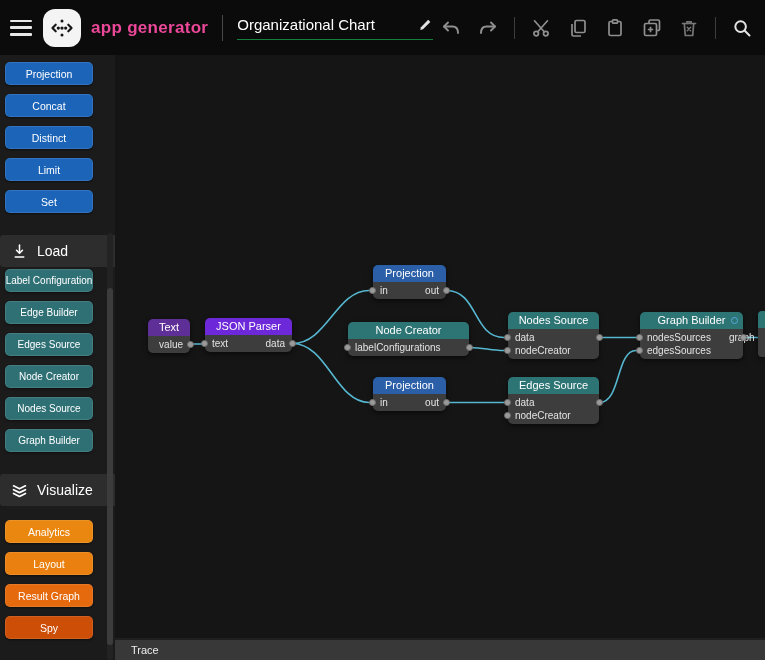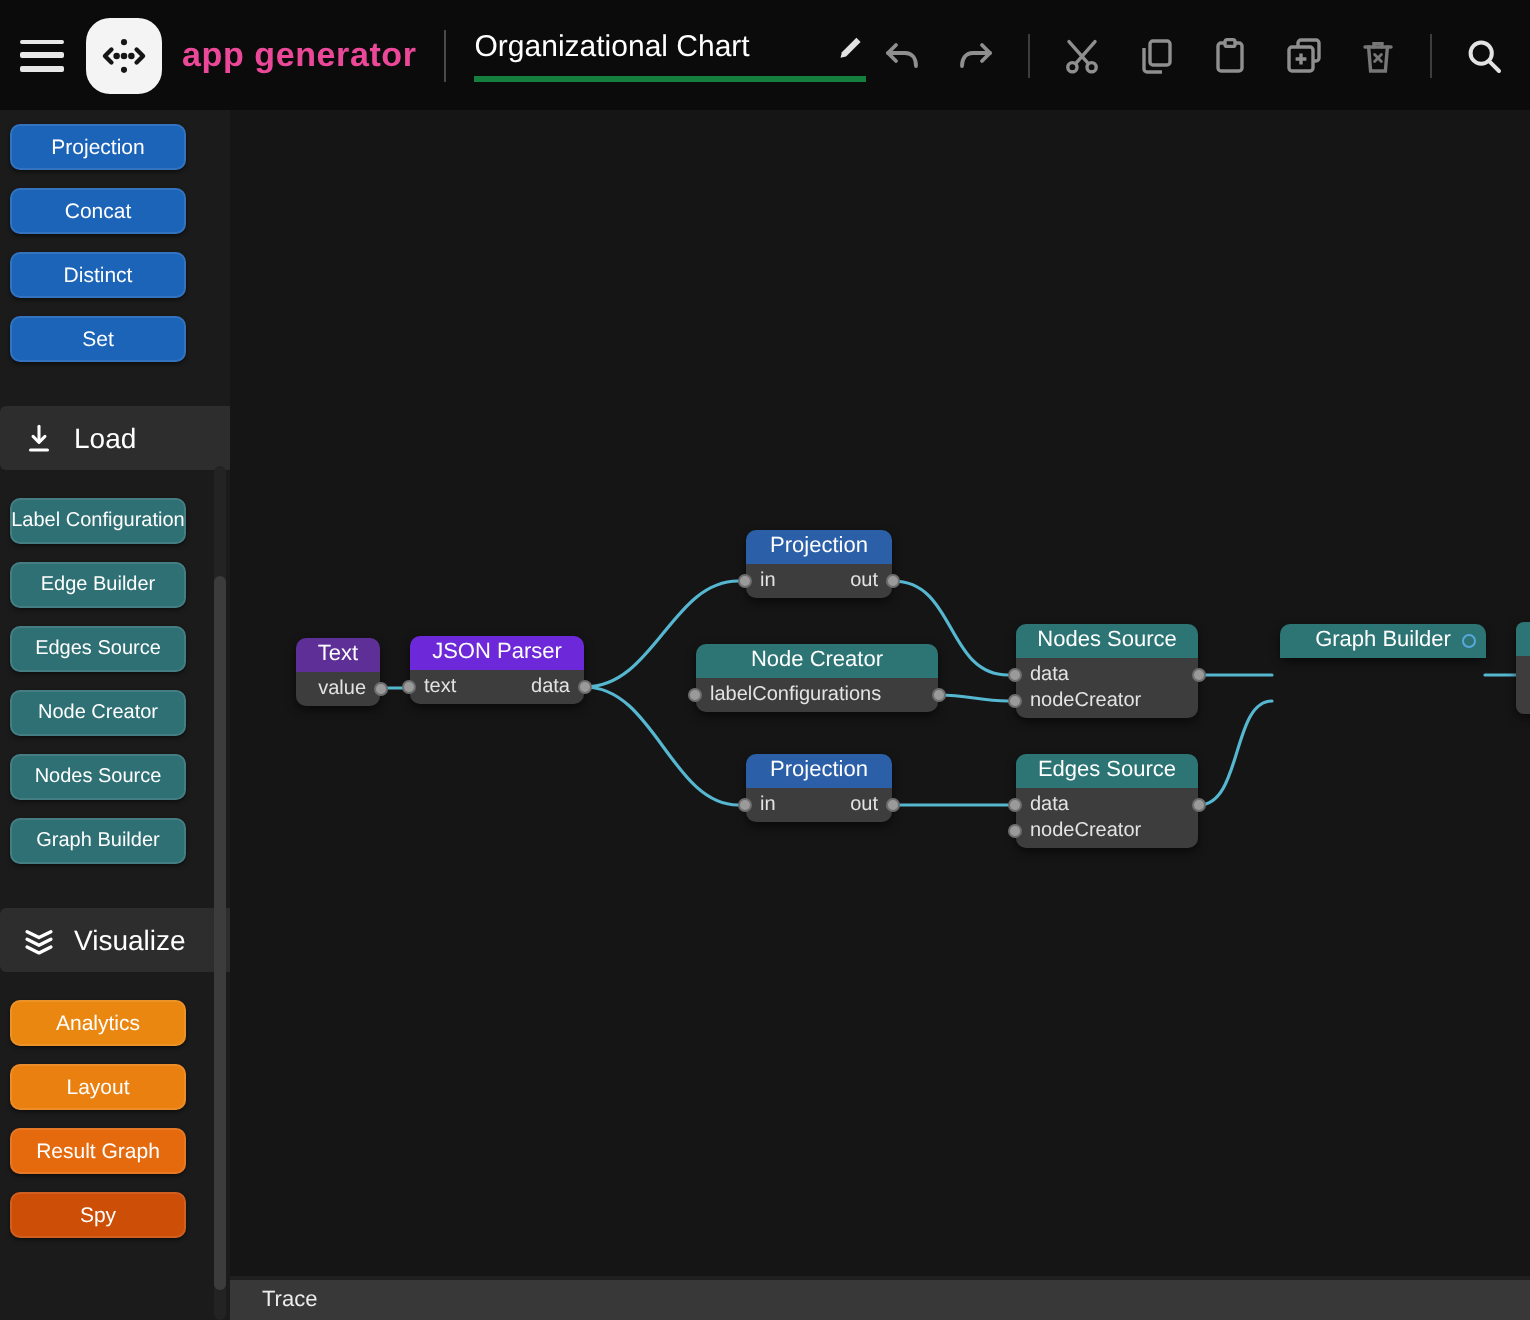--- a/index.html
+++ b/index.html
@@ -11,21 +11,21 @@
   .topbar { position:absolute; top:0; left:0; width:765px; height:55px;
             background:#0b0b0b; display:flex; align-items:center; z-index:5; }
   .hamburger { width:22px; height:16px; margin-left:10px; display:flex;
                flex-direction:column; justify-content:space-between; cursor:pointer; }
   .hamburger span { display:block; height:2.5px; background:#e8e8e8; border-radius:1px; }
   .logo { width:38px; height:38px; margin-left:11px; background:#f4f4f4;
           border-radius:12px; display:flex; align-items:center; justify-content:center; }
   .appname { color:#ec4899; font-size:17px; font-weight:bold; letter-spacing:.3px; margin-left:10px; }
   .vdiv { width:1px; height:26px; background:#4a4a4a; margin:0 14px; }
   .titlefield { display:flex; align-items:flex-end; gap:8px; width:196px;
-                border-bottom:3px solid #15803d; padding-bottom:6px; cursor:text; }
+                border-bottom:1px solid #15803d; padding-bottom:6px; cursor:text; }
   .doctitle { color:#fff; font-size:15px; white-space:nowrap; overflow:hidden; flex:1; }
   .toolbar { display:flex; align-items:center; margin-left:auto; gap:15px; padding-right:12px; }
   .tbtn { width:22px; height:22px; display:flex; align-items:center; justify-content:center; cursor:pointer; }
   .tb-div { width:1px; height:22px; background:#3d3d3d; }
 
   
   .sidebar { position:absolute; top:55px; left:0; width:115px; height:605px;
              background:#1b1b1b; overflow:hidden; }
   .sbtn { display:block; width:88px; margin:9px 0 0 5px; height:23px; border:none;
           border-radius:5px; color:#fff; font-size:10.5px; font-family:inherit;
@@ -169,34 +169,35 @@
             <path d="M12.8 12.8 L17.5 17.5"></path>
         </svg>
       </span>
     </div>
   </div>
 
   <div class="sidebar">
     <button class="sbtn blue first">Projection</button>
     <button class="sbtn blue">Concat</button>
     <button class="sbtn blue">Distinct</button>
+    <button class="sbtn blue">Limit</button>
     <button class="sbtn blue">Set</button>
 
     <div class="section">
       <span class="sicon">
         <svg width="17" height="17" viewBox="0 0 20 20" fill="none" stroke="#ffffff" stroke-width="1.8" stroke-linecap="round" stroke-linejoin="round">
           <path d="M10 2.5 v9"></path>
             <path d="M6.5 8.5 L10 12 L13.5 8.5"></path>
             <path d="M5 16.5 h10"></path>
         </svg>
       </span>
       <span>Load</span>
     </div>
 
-    <button class="sbtn teal" style="margin-top:14px">Label Configuration</button>
+    <button class="sbtn teal" style="margin-top:2px">Label Configuration</button>
     <button class="sbtn teal">Edge Builder</button>
     <button class="sbtn teal">Edges Source</button>
     <button class="sbtn teal">Node Creator</button>
     <button class="sbtn teal">Nodes Source</button>
     <button class="sbtn teal">Graph Builder</button>
 
     <div class="section">
       <span class="sicon">
         <svg width="17" height="17" viewBox="0 0 20 20" fill="none" stroke="#ffffff" stroke-width="2" stroke-linecap="round" stroke-linejoin="round">
           <path d="M3 4.5 L10 8 L17 4.5"></path>
@@ -316,20 +317,32 @@
           <span class="plabel">nodeCreator</span>
         </div>
       </div>
     </div>
 
     <div class="node" style="left:525px;top:257px;width:103px">
       <div class="nhead hd-teal">
         <span>Graph Builder</span>
         <span class="gb-badge"></span>
       </div>
+      <div class="nbody">
+        <div class="prow">
+          <span class="port in"></span>
+          <span class="plabel">nodesSources</span>
+          <span class="plabel">graph</span>
+          <span class="port out"></span>
+        </div>
+        <div class="prow">
+          <span class="port in"></span>
+          <span class="plabel">edgesSources</span>
+        </div>
+      </div>
     </div>
 
     <div class="stub">
       <div class="sh"></div>
       <div class="sb"></div>
     </div>
 
   </div>
 
   <div class="trace">

